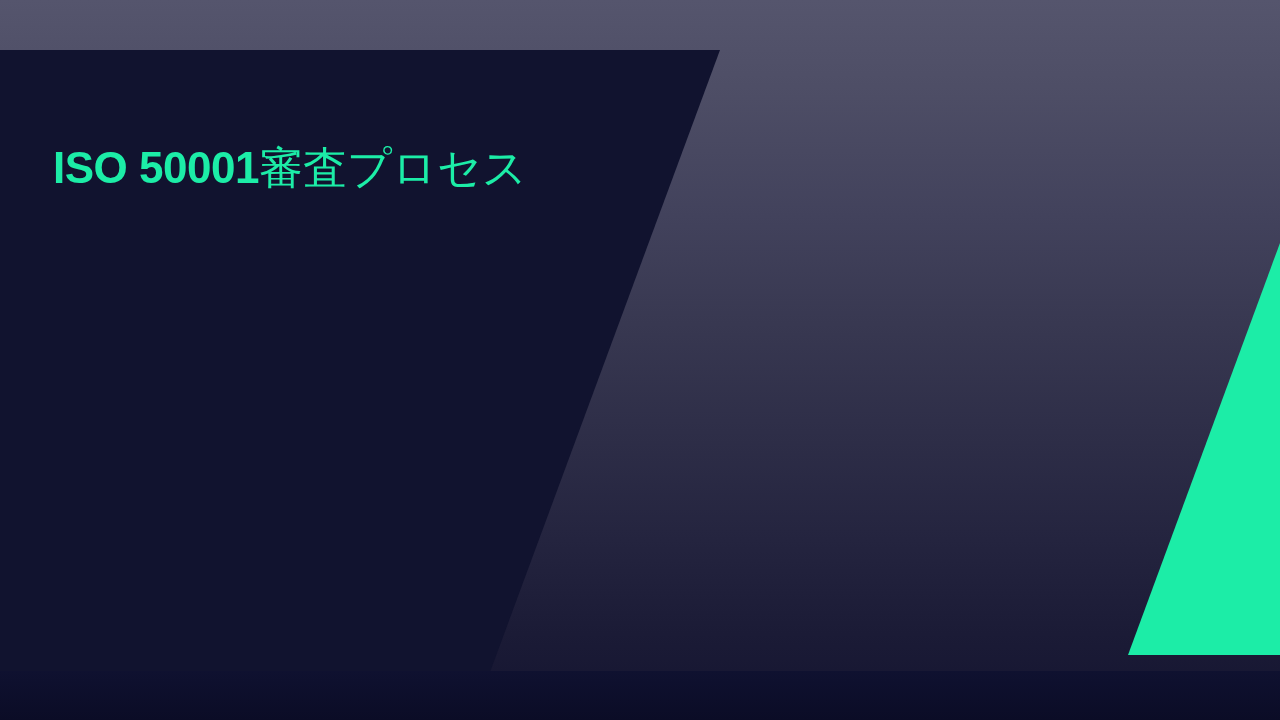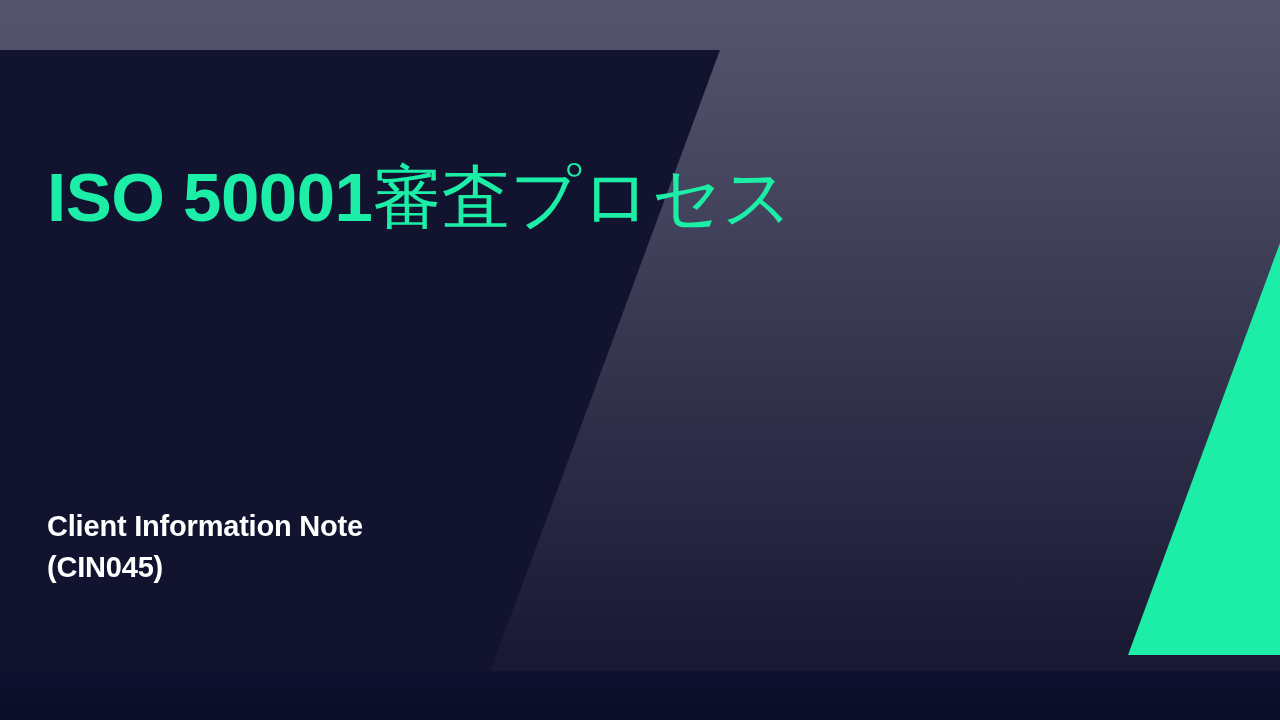--- a/index.html
+++ b/index.html
@@ -43,24 +43,24 @@
   
   .shapes {
     position: absolute;
     left: 0; top: 0;
     width: 1280px;
     height: 720px;
   }
   
   .title {
     position: absolute;
-    left: 47px;
+    left: 53px;
     top: 117px;
     width: 700px;
-    font-size: 69px;
+    font-size: 44px;
     line-height: 1.0;
     font-weight: 700;
     letter-spacing: -0.5px;
     color: #1CEDA7;
     white-space: nowrap;
   }
   .title .jp {
     font-weight: 400;
     letter-spacing: 0px;
   }
@@ -90,18 +90,14 @@
 
     <polygon points="0,50 720,50 490,672 0,672" fill="#11132F"></polygon>
 
     <polygon points="1280,243 1280,655 1128,655" fill="#1CEDA7"></polygon>
   </svg>
 
   <div class="bottom-band"></div>
 
   <h1 class="title"><span>ISO 50001</span><span class="jp">審査プロセス</span></h1>
 
-  <div class="subtitle">
-    <span class="line">Client Information Note</span>
-    <span class="line">(CIN045)</span>
-  </div>
 
 </div>
 
 </body></html>

